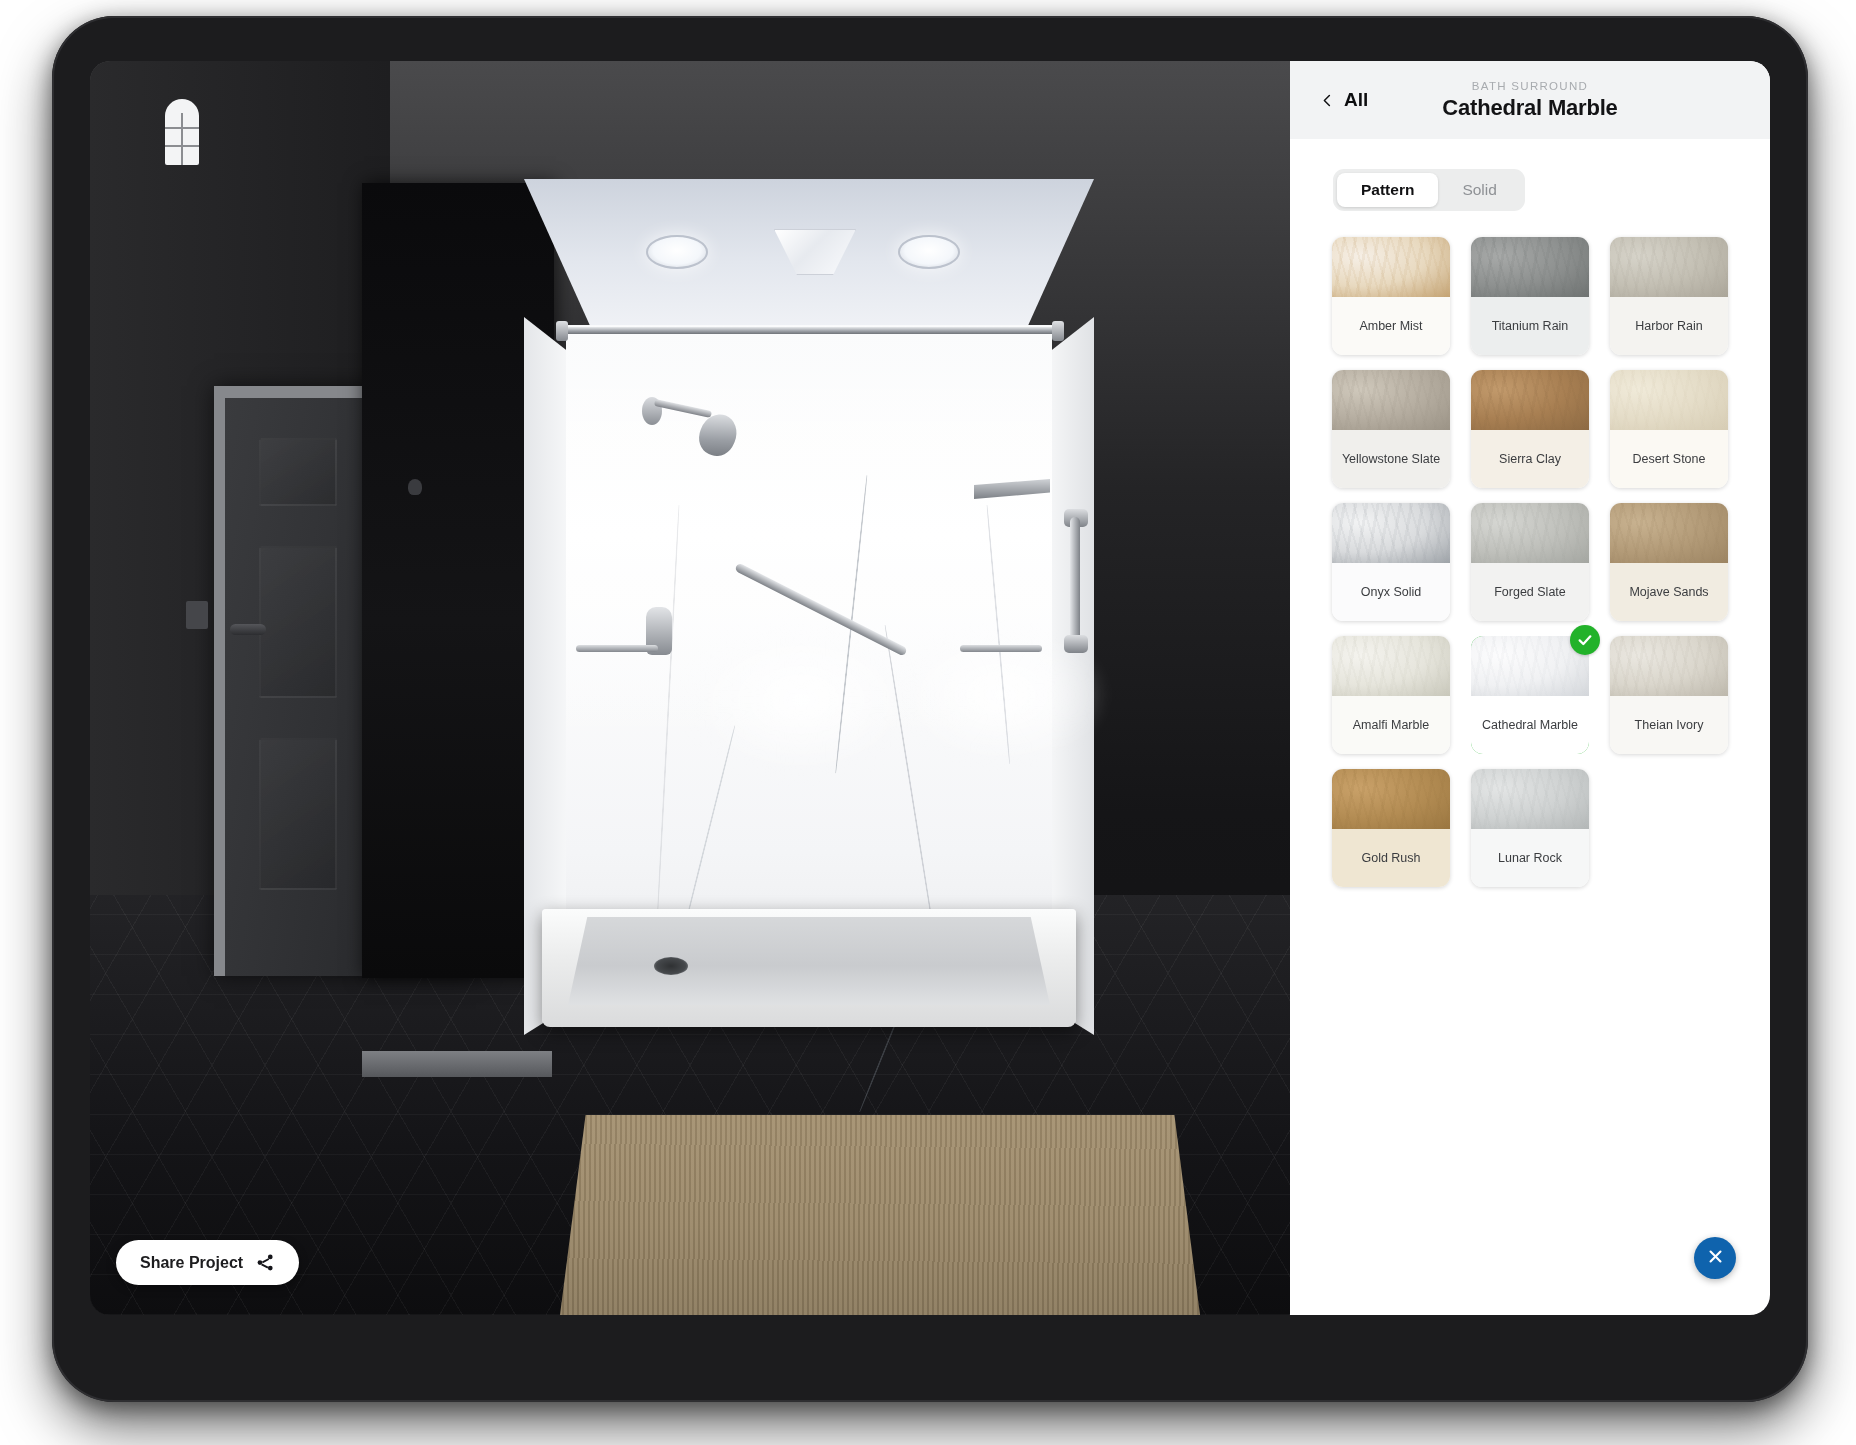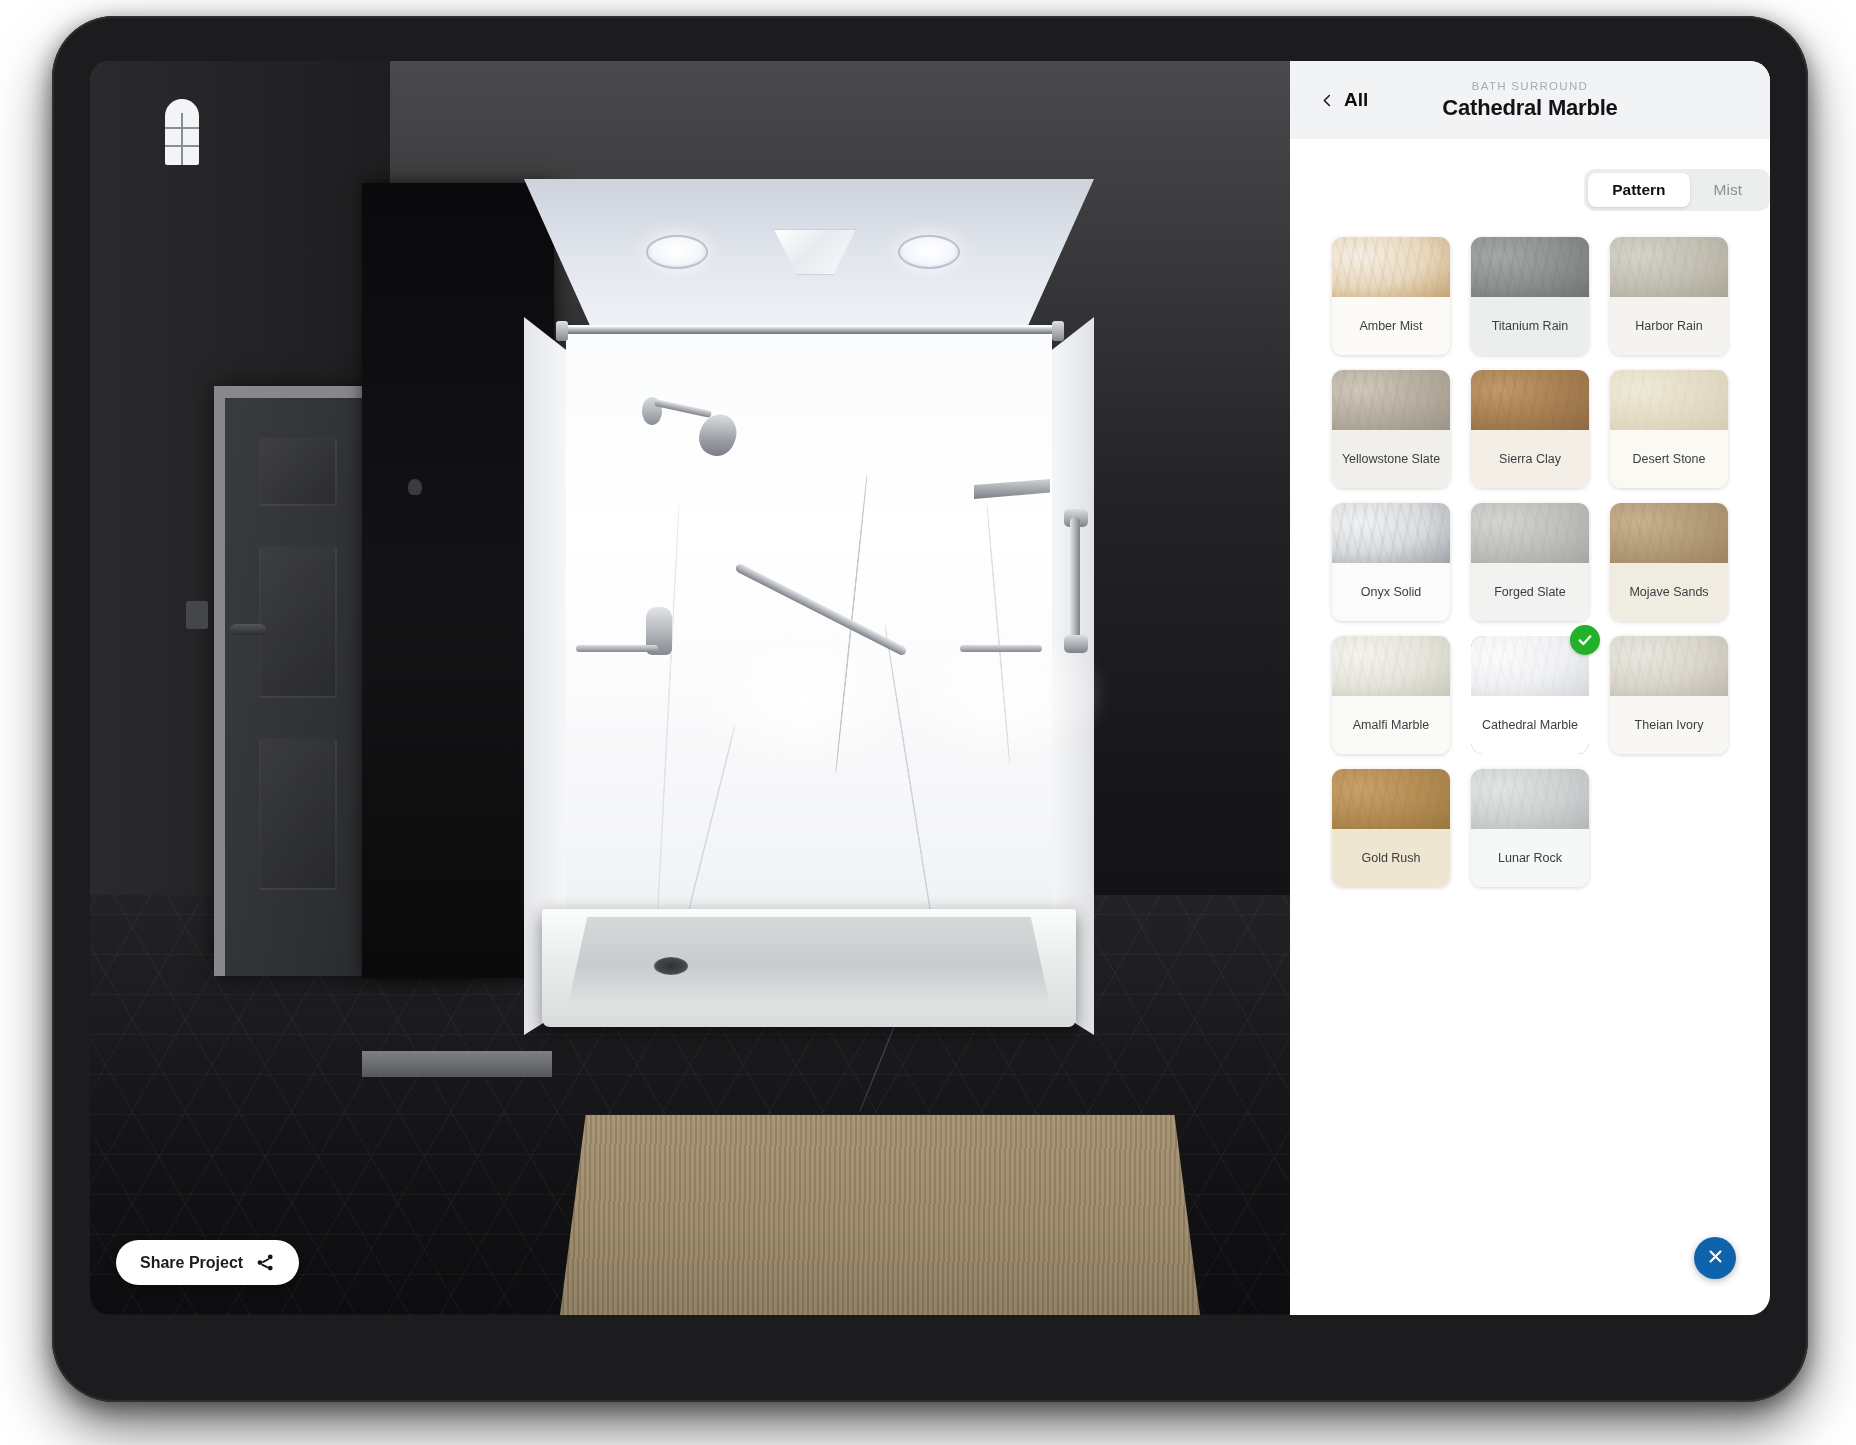--- a/index.html
+++ b/index.html
@@ -277,21 +277,21 @@
     text-align:center; pointer-events:none;
   }
   .eyebrow{
     font-size:11.5px; letter-spacing:1.3px; color:#a8abaf; font-weight:500;
     text-transform:uppercase; margin-bottom:3px;
   }
   .title{ font-size:22px; font-weight:700; color:#131315; letter-spacing:-.2px; }
 
   .panel-body{ flex:1 1 auto; overflow:hidden; position:relative; padding-top:30px; }
 
-  .seg-wrap{ display:flex; justify-content:flex-end; margin-bottom:26px; }
+  .seg-wrap{ display:flex; justify-content:flex-start; margin-bottom:26px;padding-left:43px; }
   .segmented{
     display:inline-flex; background:#eceded; border-radius:11px; padding:4px;
   }
   .seg{
     font-size:15.5px; padding:8px 24px; border-radius:8px; cursor:pointer;
     color:#8e9195; font-weight:500;
   }
   .seg.active{ background:#ffffff; color:#111113; font-weight:600;
                box-shadow:0 1px 3px rgba(0,0,0,.14); }
 
@@ -447,21 +447,21 @@
           <div class="header-titles">
             <div class="eyebrow">BATH SURROUND</div>
             <div class="title">Cathedral Marble</div>
           </div>
         </div>
 
         <div class="panel-body">
           <div class="seg-wrap">
             <div class="segmented">
               <div class="seg active">Pattern</div>
-              <div class="seg">Mist</div>
+              <div class="seg">Solid</div>
             </div>
           </div>
 
           <div class="grid" id="swatch-grid">
               <div class="swatch">
                 <div class="swatch-inner">
                   <div class="tex" style="background: repeating-linear-gradient(100deg, rgba(196, 163, 115, 0.133) 0px, rgba(196, 163, 115, 0.133) 3px, transparent 3px, transparent 11px), repeating-linear-gradient(74deg, rgba(196, 163, 115, 0.12) 0px, rgba(196, 163, 115, 0.12) 2px, transparent 2px, transparent 9px), radial-gradient(at 24% 32%, rgb(246, 239, 230) 0%, rgb(232, 217, 191) 52%, rgb(196, 163, 115) 100%);"></div>
                   <div class="cap" style="background: rgb(251, 250, 247);">Amber Mist</div>
                 </div>
               </div>

